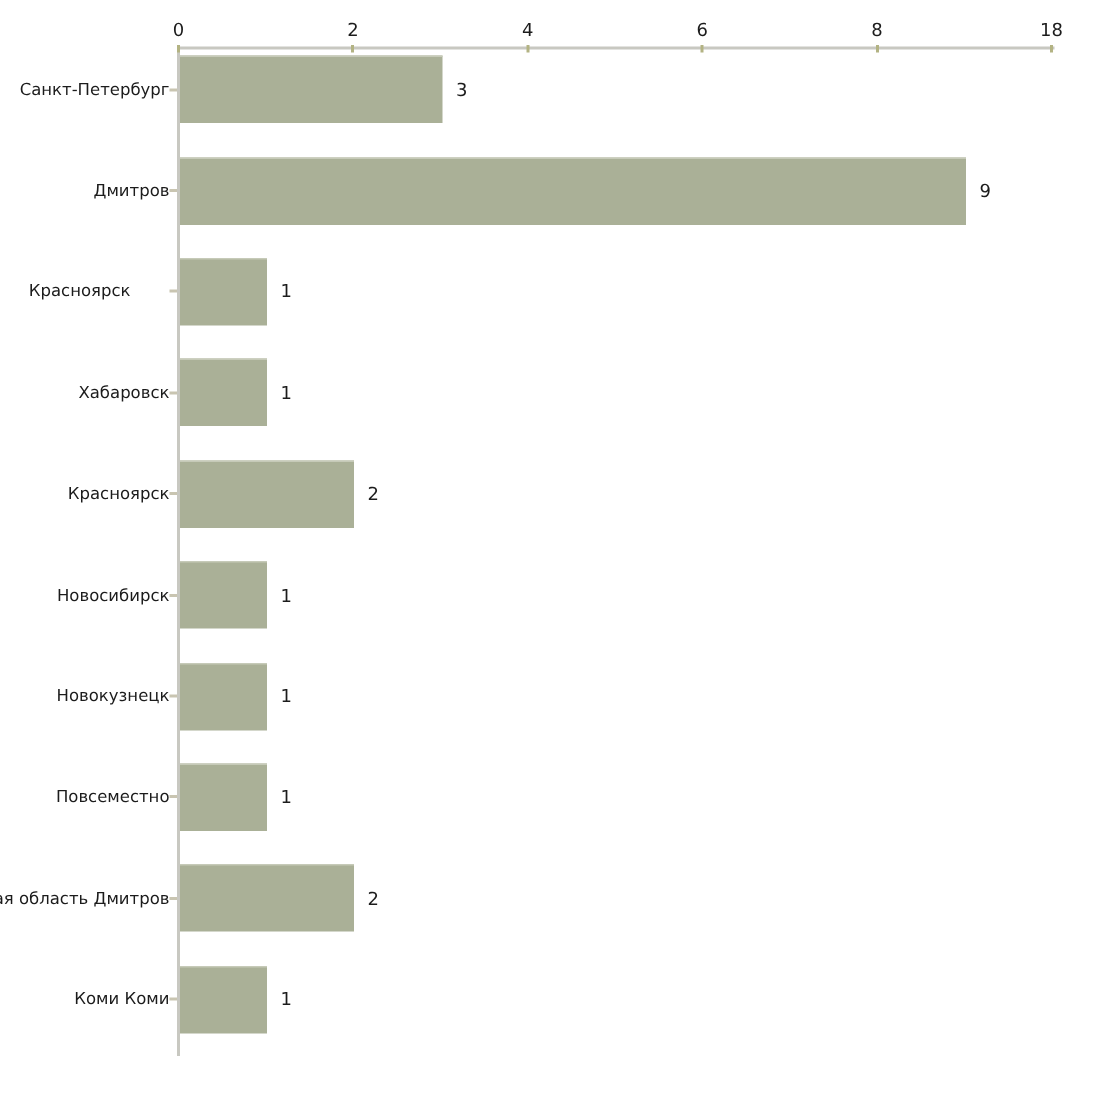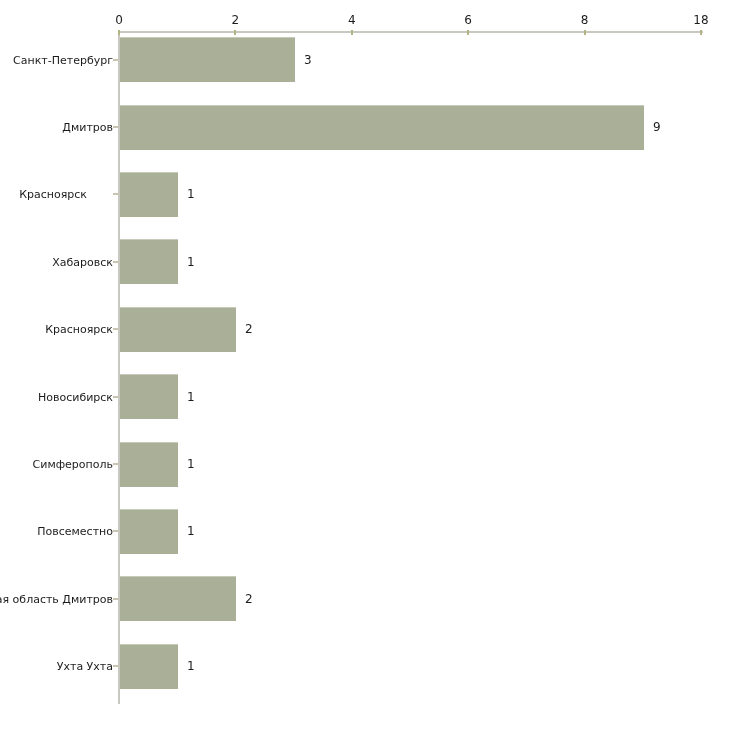--- a/index.html
+++ b/index.html
@@ -98,29 +98,29 @@
     <div class="bar" style="left: 120px; top: 239.3px; width: 58px; height: 45px; background: rgb(170, 176, 151); border-top-color: rgb(198, 202, 184);"></div>
     <div class="val-label" style="left: 187px; top: 261.8px; color: rgb(28, 28, 28);">1</div>
     <div class="cat-label" style="right: 617px; top: 329.2px; color: rgb(28, 28, 28);">Красноярск</div>
     <div class="cat-tick-mark" style="left: 113px; top: 329.2px; background: rgb(201, 197, 177);"></div>
     <div class="bar" style="left: 120px; top: 306.7px; width: 116px; height: 45px; background: rgb(170, 176, 151); border-top-color: rgb(198, 202, 184);"></div>
     <div class="val-label" style="left: 245px; top: 329.2px; color: rgb(28, 28, 28);">2</div>
     <div class="cat-label" style="right: 617px; top: 396.6px; color: rgb(28, 28, 28);">Новосибирск</div>
     <div class="cat-tick-mark" style="left: 113px; top: 396.6px; background: rgb(201, 197, 177);"></div>
     <div class="bar" style="left: 120px; top: 374.1px; width: 58px; height: 45px; background: rgb(170, 176, 151); border-top-color: rgb(198, 202, 184);"></div>
     <div class="val-label" style="left: 187px; top: 396.6px; color: rgb(28, 28, 28);">1</div>
-    <div class="cat-label" style="right: 617px; top: 464px; color: rgb(28, 28, 28);">Симферополь</div>
+    <div class="cat-label" style="right: 617px; top: 464px; color: rgb(28, 28, 28);">Новокузнецк</div>
     <div class="cat-tick-mark" style="left: 113px; top: 464px; background: rgb(201, 197, 177);"></div>
     <div class="bar" style="left: 120px; top: 441.5px; width: 58px; height: 45px; background: rgb(170, 176, 151); border-top-color: rgb(198, 202, 184);"></div>
     <div class="val-label" style="left: 187px; top: 464px; color: rgb(28, 28, 28);">1</div>
     <div class="cat-label" style="right: 617px; top: 531.4px; color: rgb(28, 28, 28); margin-left: 30px;">Повсеместно</div>
     <div class="cat-tick-mark" style="left: 113px; top: 531.4px; background: rgb(201, 197, 177);"></div>
     <div class="bar" style="left: 120px; top: 508.9px; width: 58px; height: 45px; background: rgb(170, 176, 151); border-top-color: rgb(198, 202, 184);"></div>
     <div class="val-label" style="left: 187px; top: 531.4px; color: rgb(28, 28, 28);">1</div>
     <div class="cat-label" style="right: 617px; top: 598.8px; color: rgb(28, 28, 28);">кая область Дмитров</div>
     <div class="cat-tick-mark" style="left: 113px; top: 598.8px; background: rgb(201, 197, 177);"></div>
     <div class="bar" style="left: 120px; top: 576.3px; width: 116px; height: 45px; background: rgb(170, 176, 151); border-top-color: rgb(198, 202, 184);"></div>
     <div class="val-label" style="left: 245px; top: 598.8px; color: rgb(28, 28, 28);">2</div>
-    <div class="cat-label" style="right: 617px; top: 666.2px; color: rgb(28, 28, 28);">Ухта Ухта</div>
+    <div class="cat-label" style="right: 617px; top: 666.2px; color: rgb(28, 28, 28);">Коми Коми</div>
     <div class="cat-tick-mark" style="left: 113px; top: 666.2px; background: rgb(201, 197, 177);"></div>
     <div class="bar" style="left: 120px; top: 643.7px; width: 58px; height: 45px; background: rgb(170, 176, 151); border-top-color: rgb(198, 202, 184);"></div>
     <div class="val-label" style="left: 187px; top: 666.2px; color: rgb(28, 28, 28);">1</div>
   </div>
 
 </body></html>

